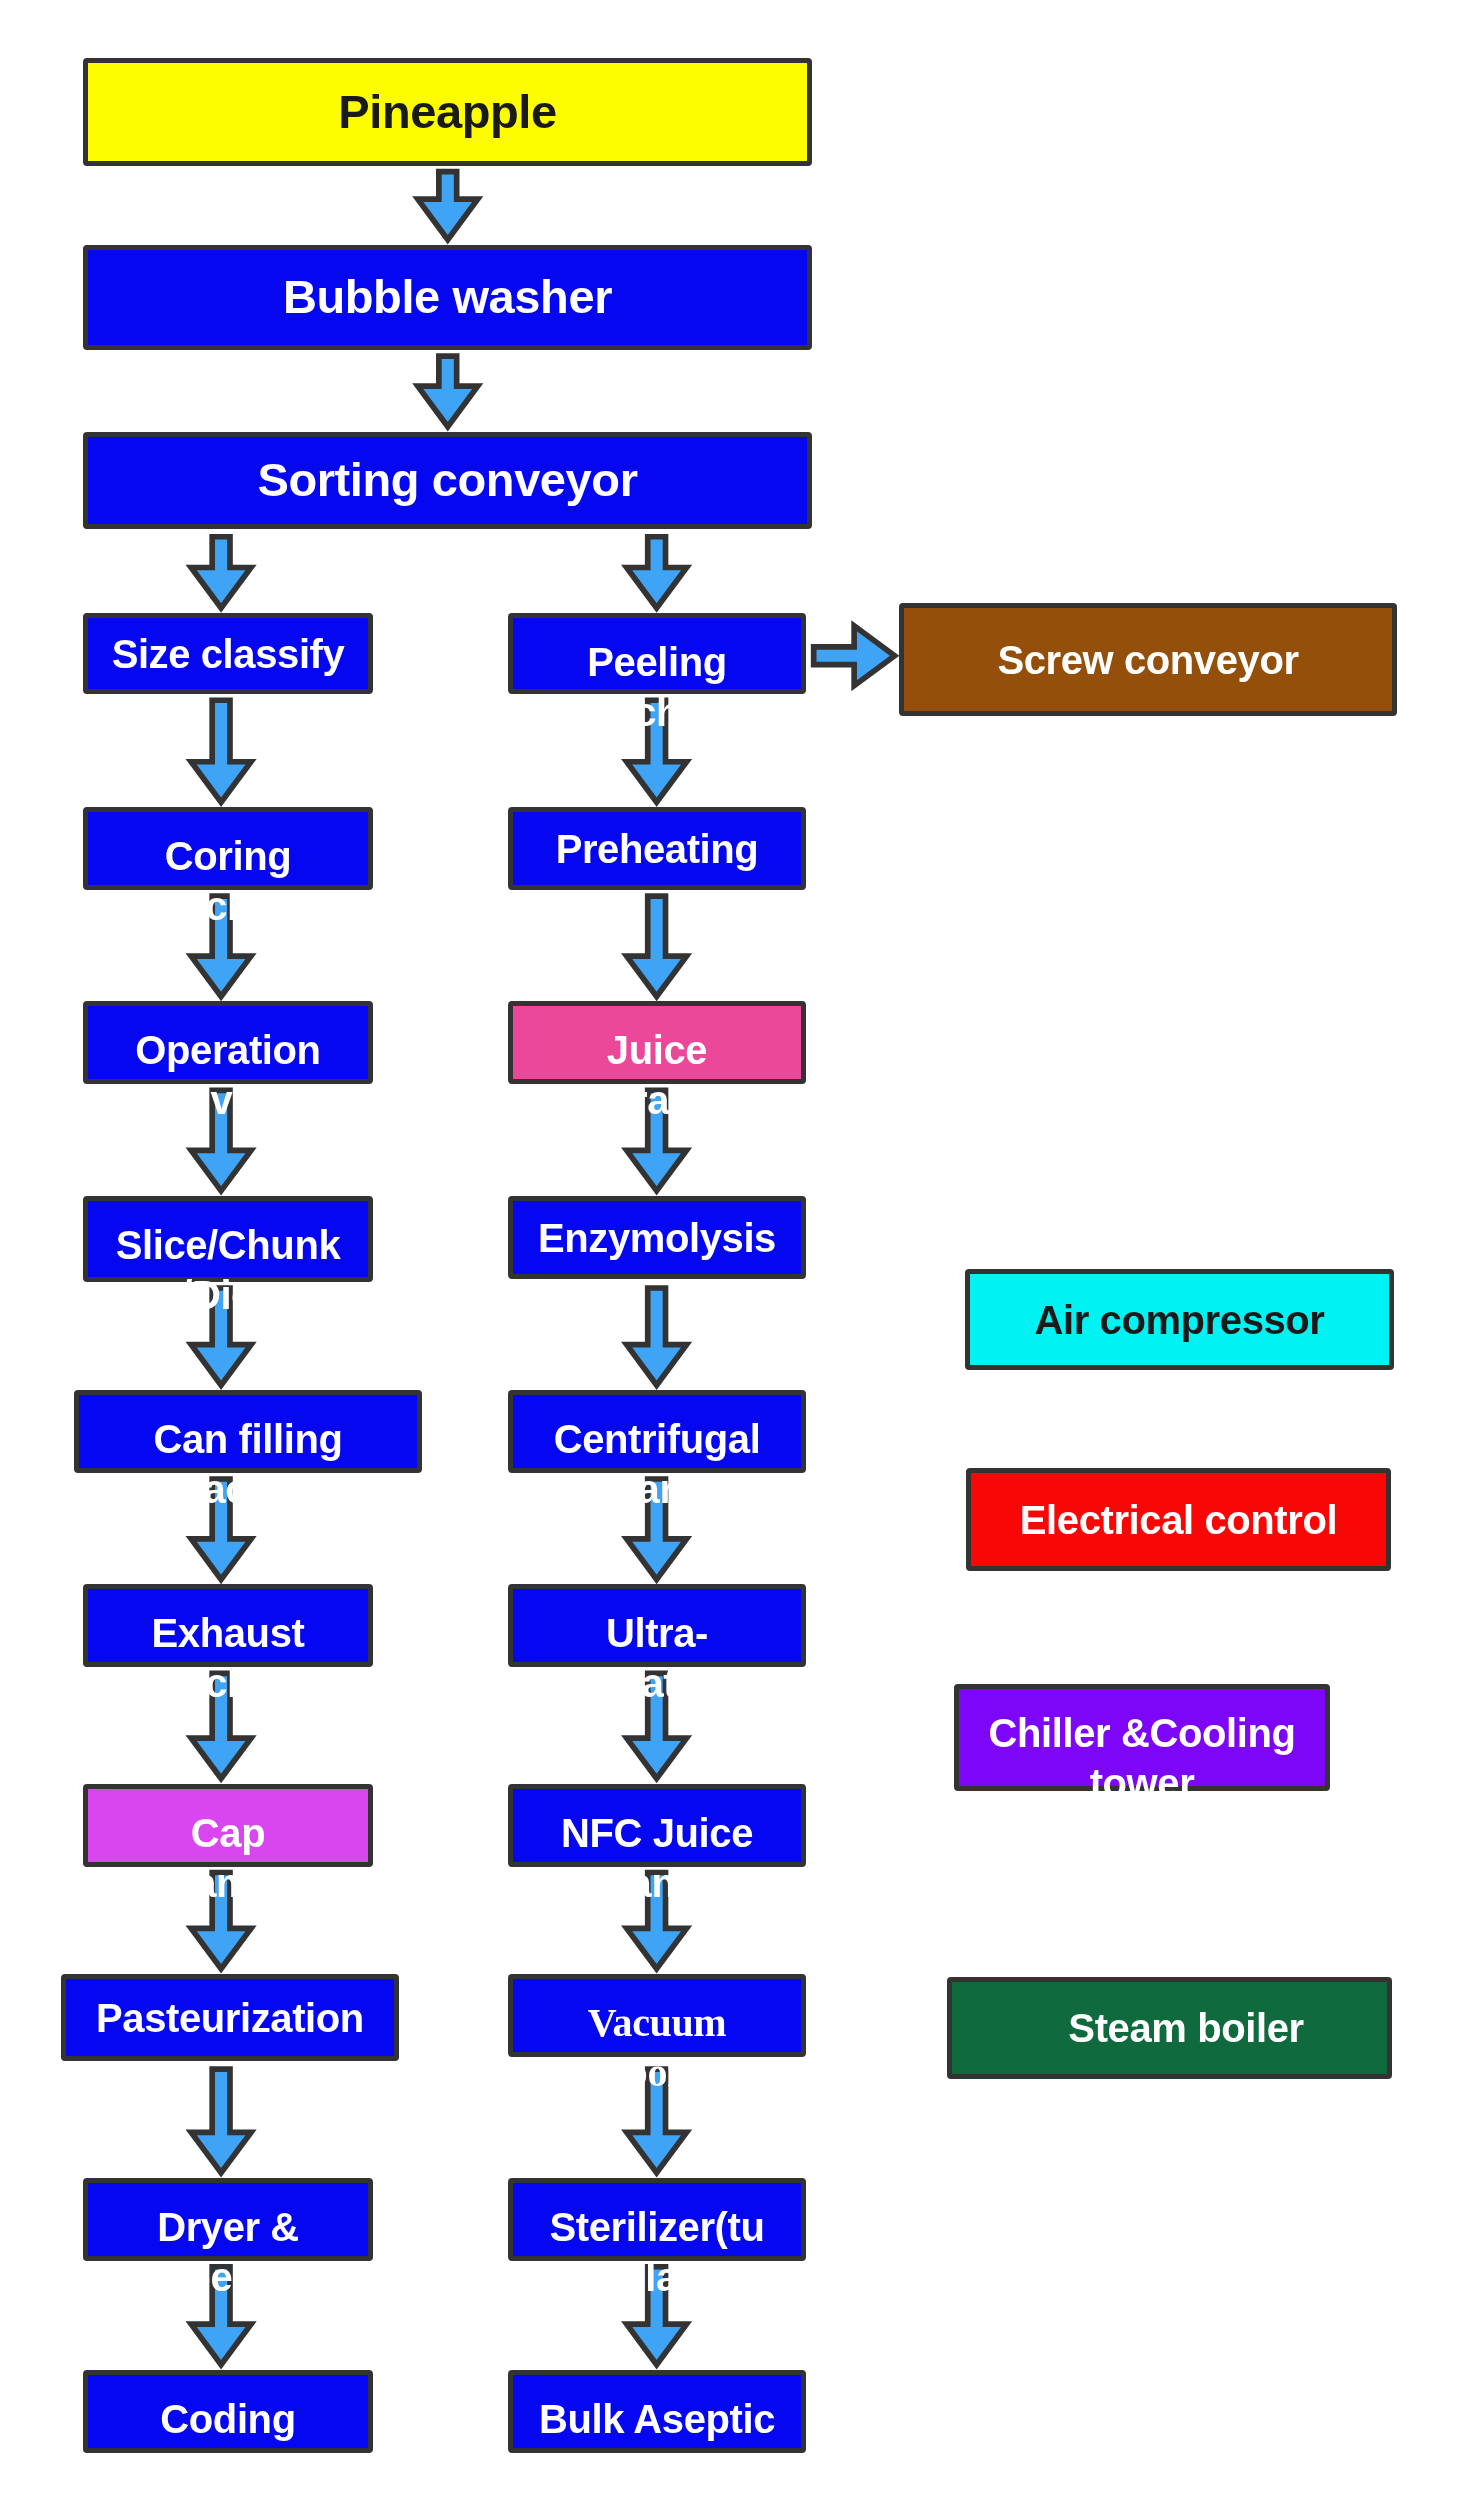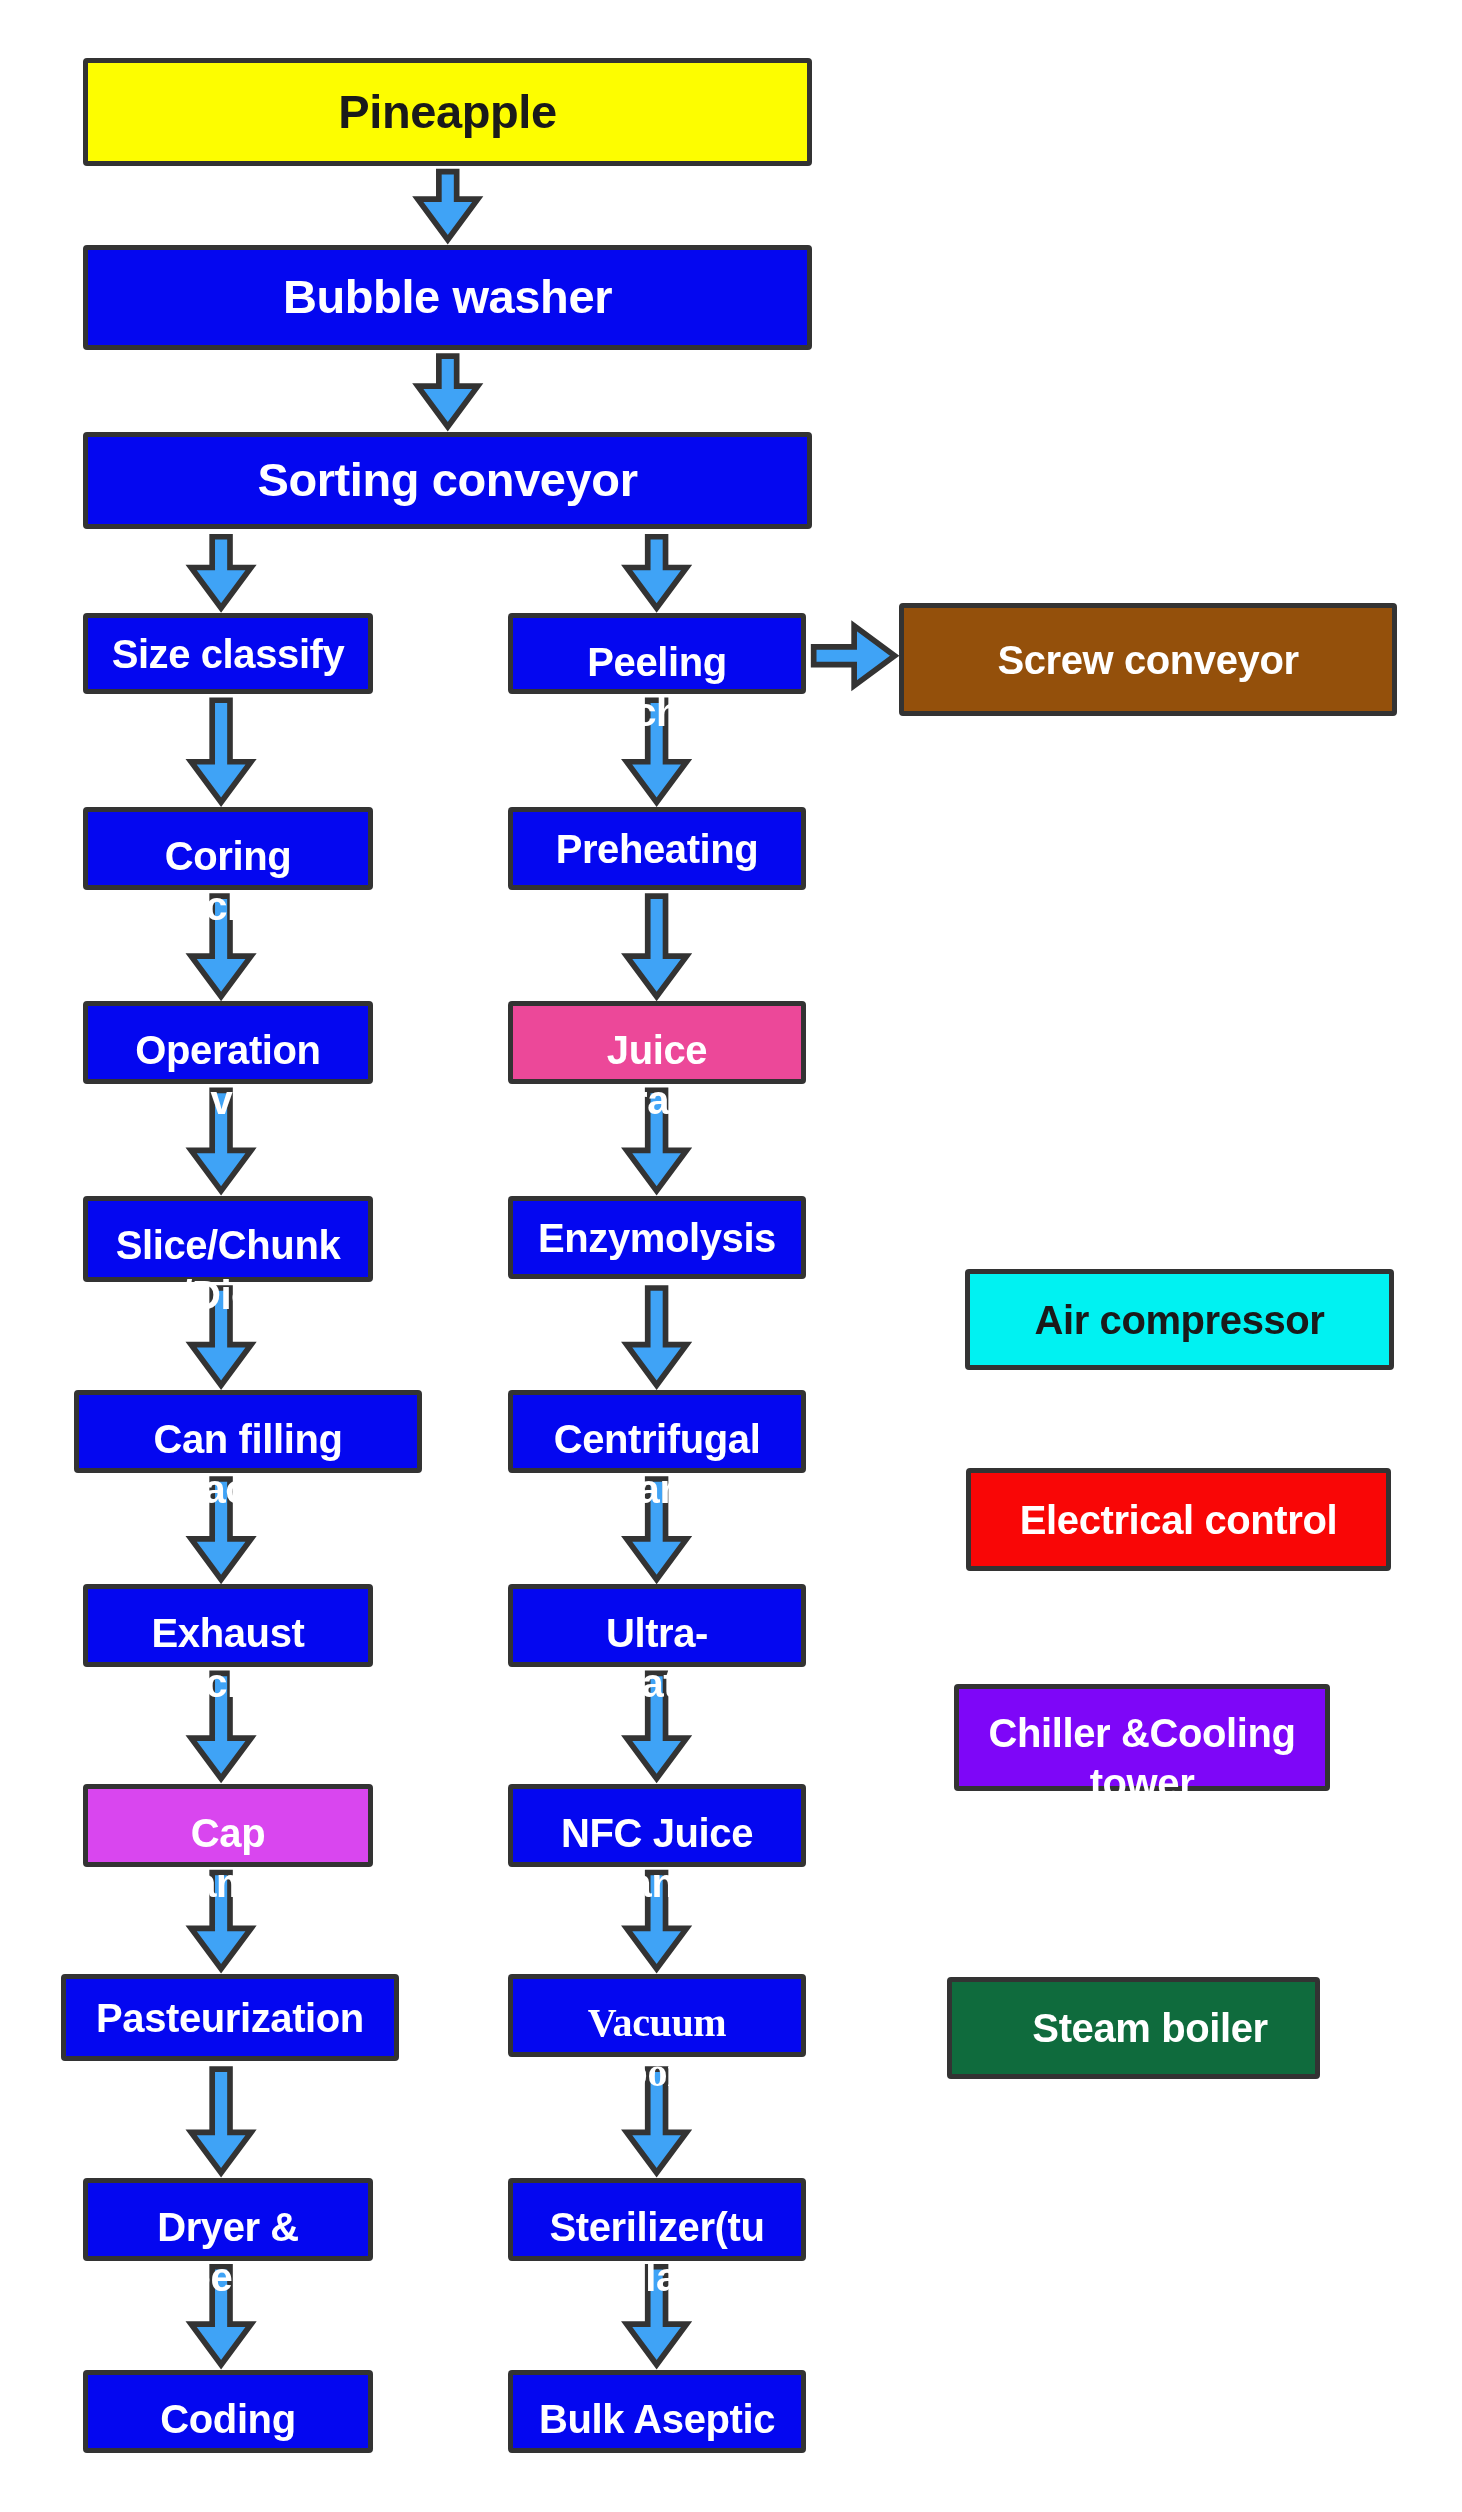--- a/index.html
+++ b/index.html
@@ -119,15 +119,15 @@
 Evaporator</span></div>
     <div class="node col two" style="left: 508px; top: 2178px; width: 298px; height: 83px; background: rgb(4, 7, 240); color: rgb(255, 255, 255);"><span>Sterilizer(tu
 bular )</span></div>
     <div class="node col two" style="left: 508px; top: 2370px; width: 298px; height: 83px; background: rgb(4, 7, 240); color: rgb(255, 255, 255);"><span>Bulk Aseptic
 filler</span></div>
     <div class="node side single" style="left: 899px; top: 603px; width: 498px; height: 113px; background: rgb(148, 80, 11); color: rgb(255, 255, 255);"><span>Screw conveyor</span></div>
     <div class="node side single" style="left: 965px; top: 1269px; width: 429px; height: 101px; background: rgb(0, 242, 242); color: rgb(26, 26, 26);"><span>Air compressor</span></div>
     <div class="node side single" style="left: 966px; top: 1468px; width: 425px; height: 103px; background: rgb(249, 6, 6); color: rgb(255, 255, 255);"><span>Electrical control</span></div>
     <div class="node side two" style="left: 954px; top: 1684px; width: 376px; height: 107px; background: rgb(126, 6, 248); color: rgb(255, 255, 255);"><span>Chiller &amp;Cooling
 tower</span></div>
-    <div class="node side single" style="left: 947px; top: 1977px; width: 373px; height: 102px; background: rgb(15, 107, 61); color: rgb(255, 255, 255); padding-left: 33px;"><span>Steam boiler</span></div>
+    <div class="node side single" style="left: 947px; top: 1977px; width: 445px; height: 102px; background: rgb(15, 107, 61); color: rgb(255, 255, 255); padding-left: 33px;"><span>Steam boiler</span></div>
   </div>
 
 
 </body></html>

